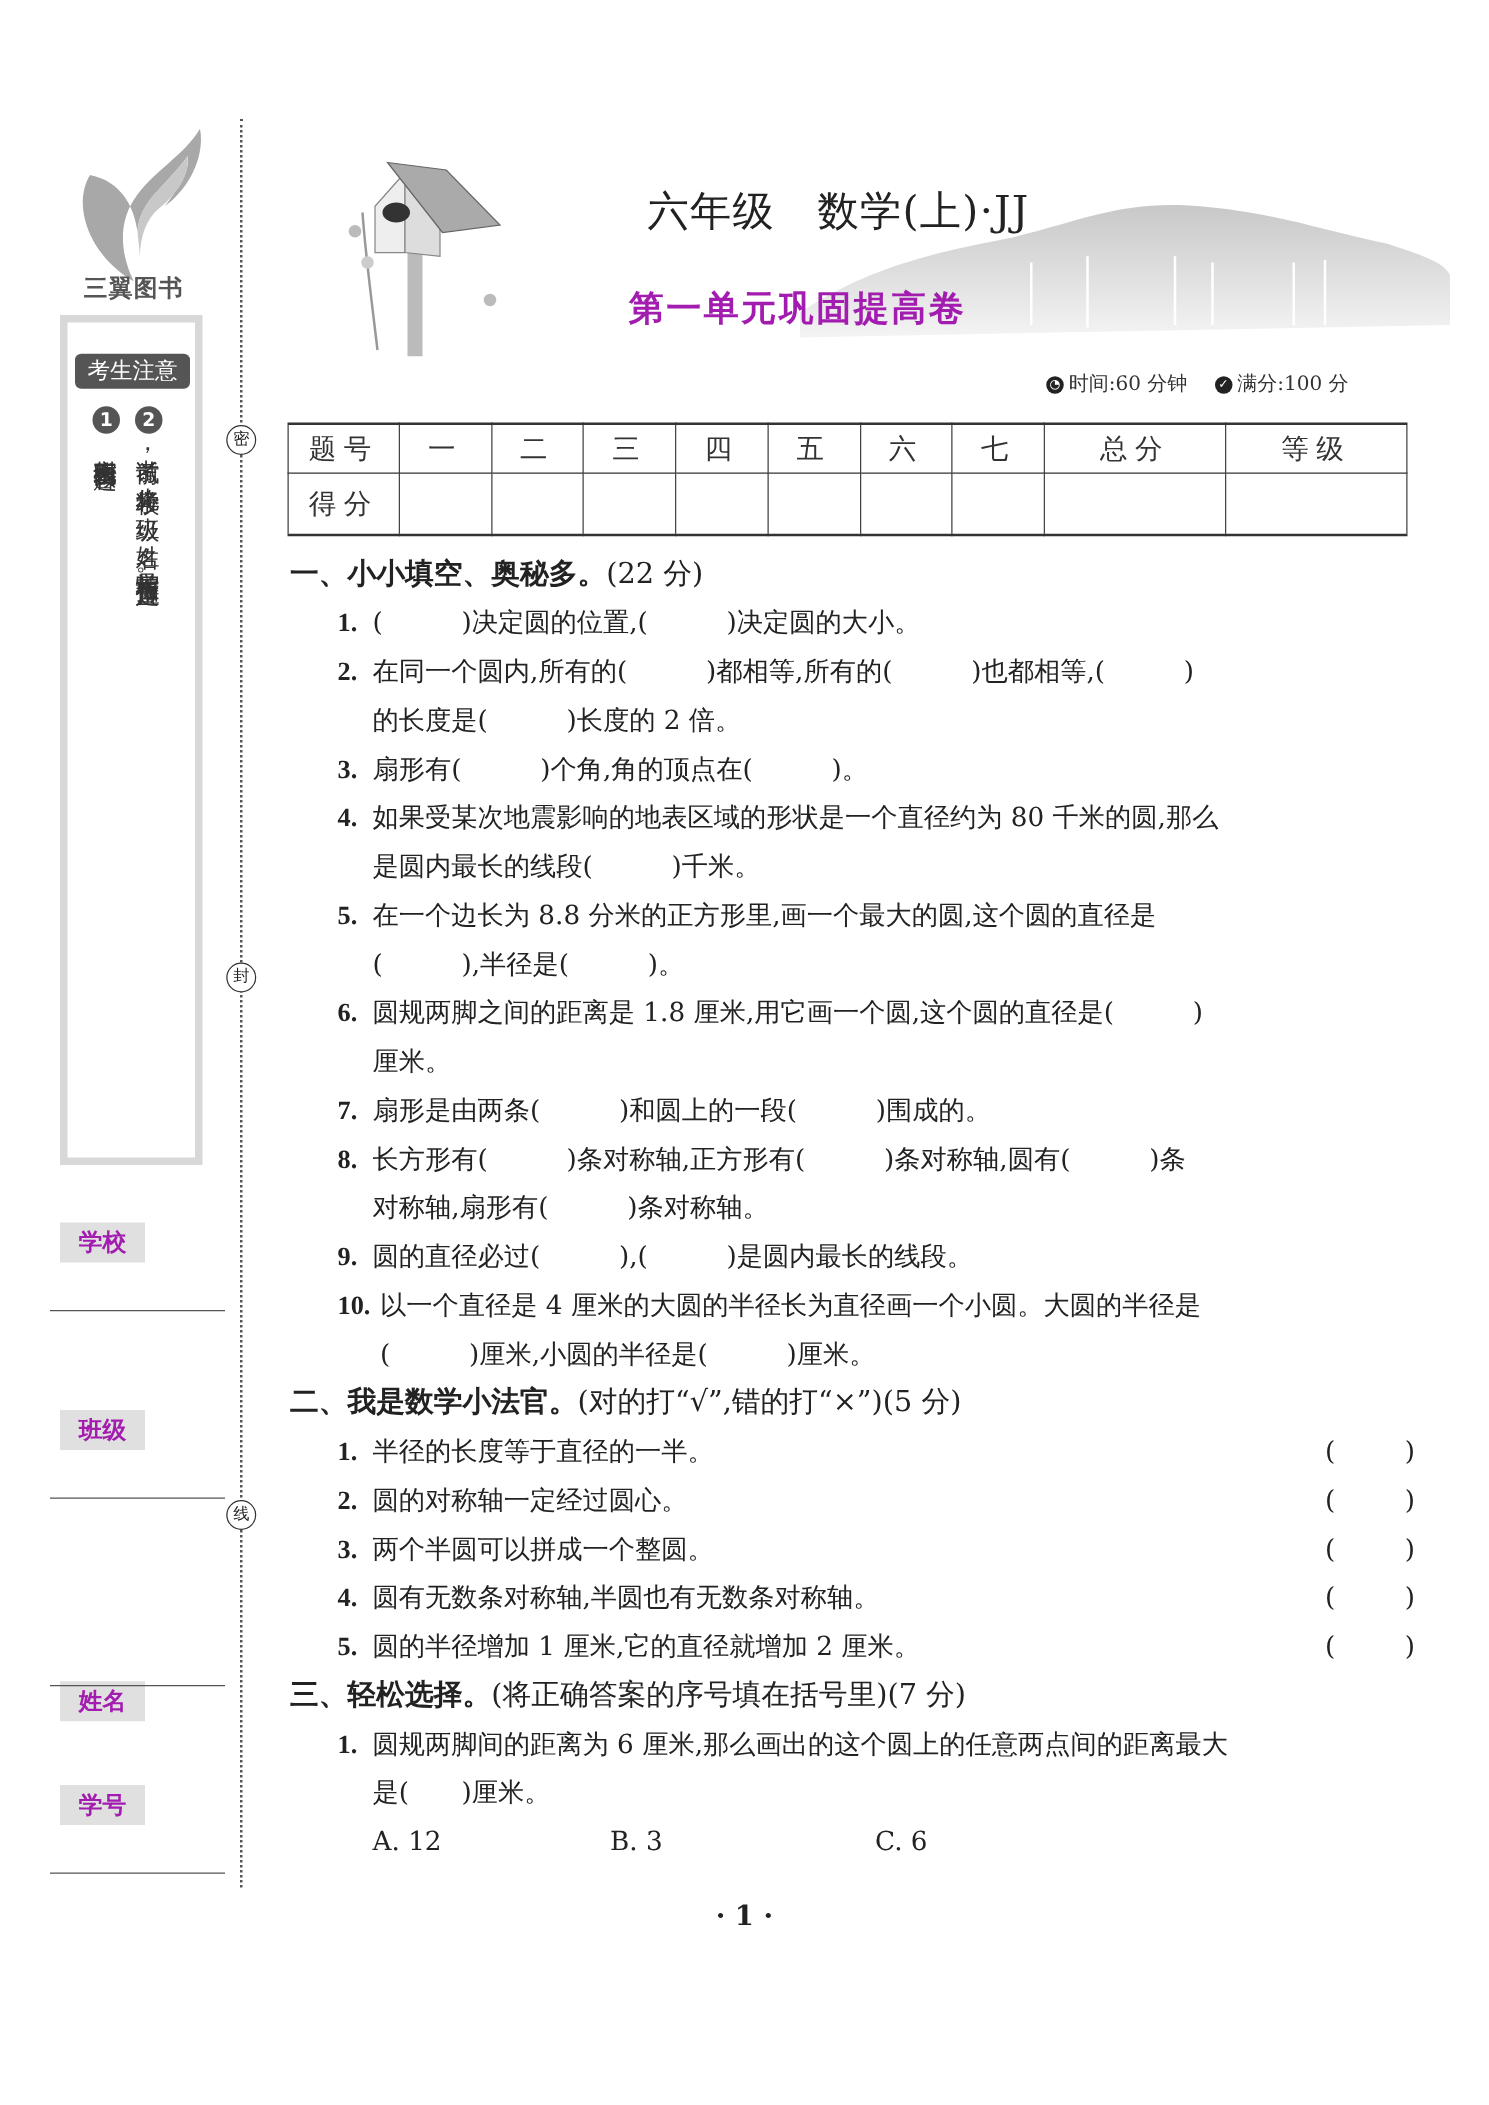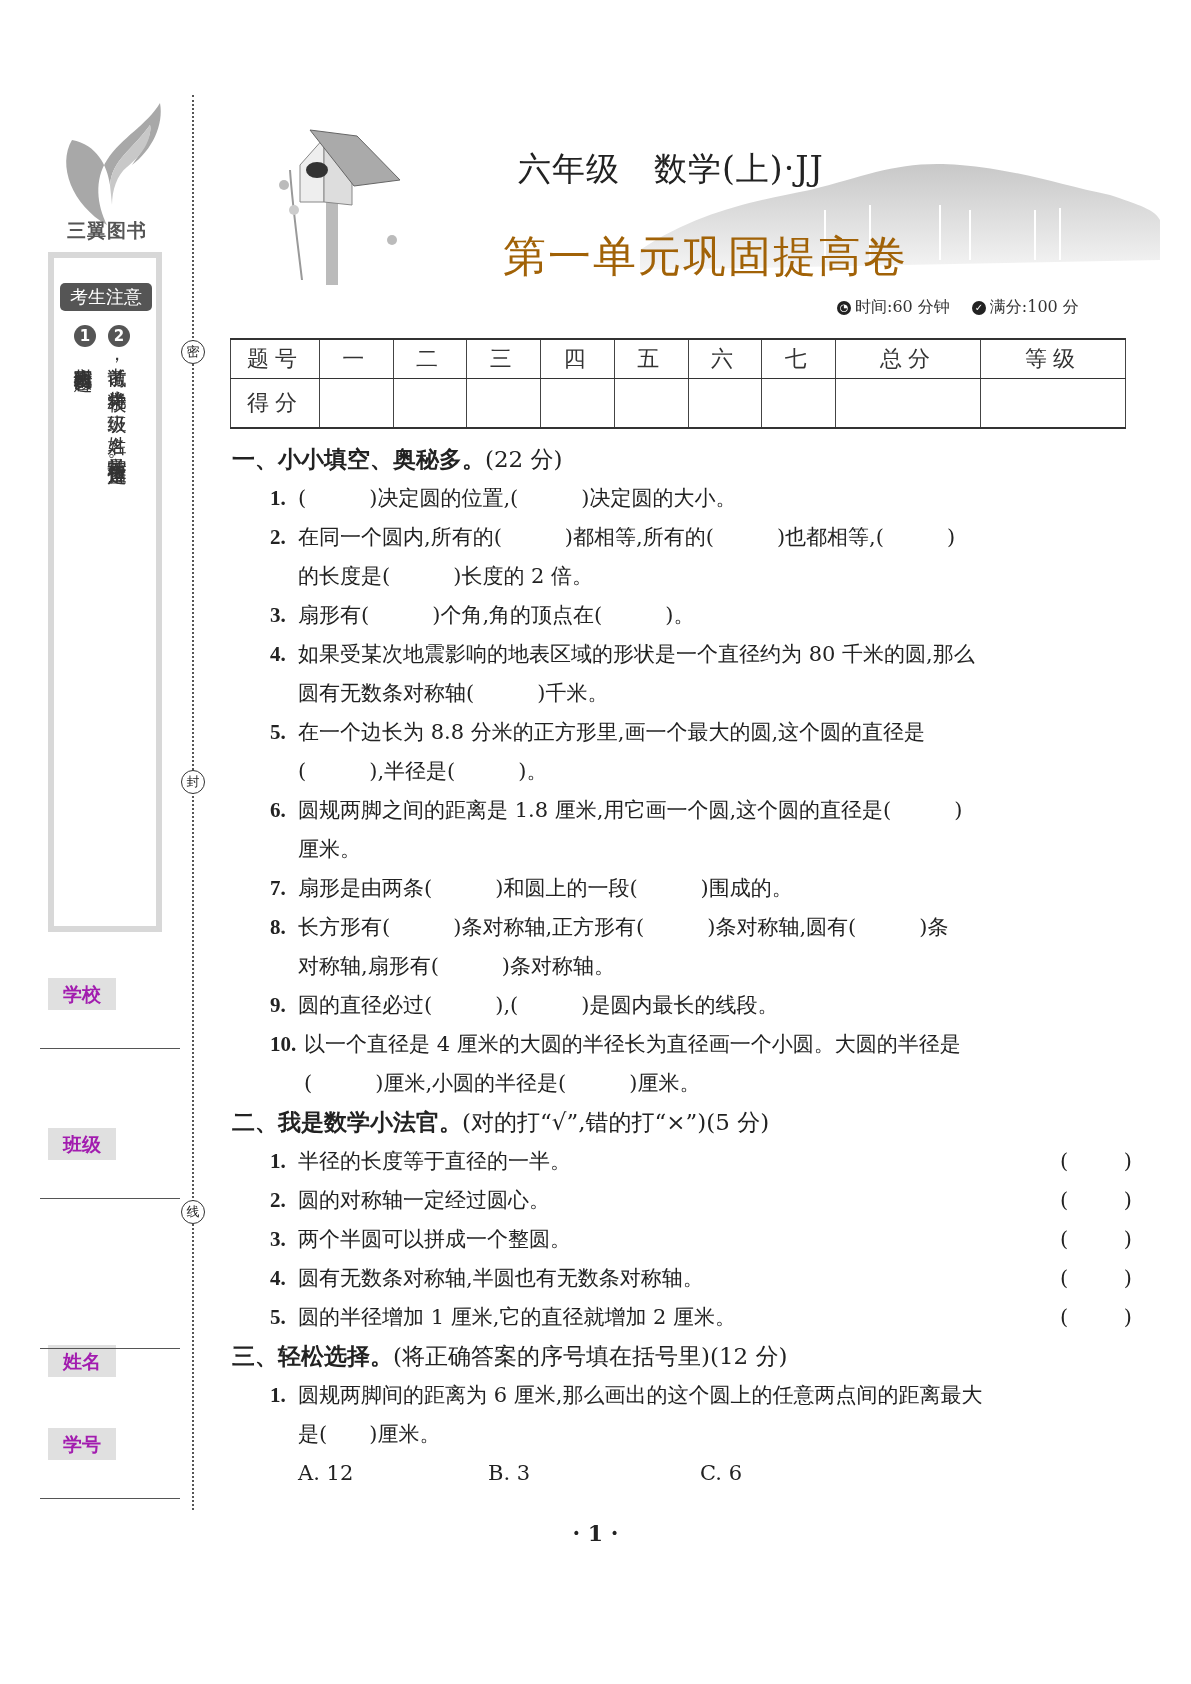--- a/index.html
+++ b/index.html
@@ -19,21 +19,21 @@
     .field-label { left: 48px; width: 68px; height: 32px; background: #e0e0e0; font-family: "DejaVu Sans", sans-serif; font-weight: bold; font-size: 19px; color: #a21caf; text-align: center; line-height: 32px; }
     .field-line { left: 40px; width: 140px; height: 0; border-top: 1.5px solid #555; }
 
     .dotted-line { left: 192px; top: 95px; height: 1415px; width: 0; border-left: 2px dotted #555; }
     .seal { left: 181px; width: 22px; height: 22px; border: 1.5px solid #333; border-radius: 50%; background: #fff; font-size: 13px; text-align: center; line-height: 22px; }
 
     
     .birdhouse { left: 262px; top: 110px; width: 150px; height: 180px; }
     .landscape { left: 640px; top: 150px; width: 520px; height: 125px; }
     .subject-title { left: 518px; top: 147px; font-family: "DejaVu Serif", serif; font-size: 33px; letter-spacing: 1px; color: #222; }
-    .main-title { left: 503px; top: 228px; font-family: "DejaVu Serif", serif; font-weight: normal; font-size: 43px; letter-spacing: 2px; color: #a16207; }
+    .main-title { left: 503px; top: 228px; font-family: "DejaVu Serif", serif; font-weight: bold; font-size: 28px; letter-spacing: 2px; color: #a21caf; }
     .meta { left: 837px; top: 297px; font-size: 16px; color: #333; display: flex; align-items: center; gap: 4px; }
     .meta .ico { width: 14px; height: 14px; border-radius: 50%; background: #222; color: #fff; font-size: 10px; line-height: 14px; text-align: center; display: inline-block; }
 
     
     .score-table { left: 230px; top: 338px; width: 896px; border-collapse: collapse; border-top: 2px solid #333; border-bottom: 2px solid #333; border-left: 1.5px solid #333; border-right: 1.5px solid #333; }
     .score-table td { border: 1px solid #444; text-align: center; font-size: 22px; color: #333; height: 38px; padding: 0; letter-spacing: 6px; }
     .score-table tr.r2 td { height: 48px; }
     .score-table tr.r1 td { border-bottom: 1.5px solid #333; }
 
     
@@ -163,21 +163,21 @@
       <span class="t">在同一个圆内,所有的(　　　)都相等,所有的(　　　)也都相等,(　　　)</span>
       <span class="t">的长度是(　　　)长度的 2 倍。</span>
     </div>
   <div class="q">
       <span class="n">3.</span>
       <span class="t">扇形有(　　　)个角,角的顶点在(　　　)。</span>
     </div>
   <div class="q">
       <span class="n">4.</span>
       <span class="t">如果受某次地震影响的地表区域的形状是一个直径约为 80 千米的圆,那么</span>
-      <span class="t">圆有无数条对称轴(　　　)千米。</span>
+      <span class="t">是圆内最长的线段(　　　)千米。</span>
     </div>
   <div class="q">
       <span class="n">5.</span>
       <span class="t">在一个边长为 8.8 分米的正方形里,画一个最大的圆,这个圆的直径是</span>
       <span class="t">(　　　),半径是(　　　)。</span>
     </div>
   <div class="q">
       <span class="n">6.</span>
       <span class="t">圆规两脚之间的距离是 1.8 厘米,用它画一个圆,这个圆的直径是(　　　)</span>
       <span class="t">厘米。</span>
@@ -249,21 +249,21 @@
       <span class="t">
         <span>圆的半径增加 1 厘米,它的直径就增加 2 厘米。</span>
         <span class="paren">
           <span>(</span>
           <span>)</span>
         </span>
       </span>
     </div>
 
   <div class="sec-head">
-    <span class="b">三、轻松选择。</span><span>(将正确答案的序号填在括号里)(12 分)</span>
+    <span class="b">三、轻松选择。</span><span>(将正确答案的序号填在括号里)(7 分)</span>
   </div>
   <div class="q">
       <span class="n">1.</span>
       <span class="t">圆规两脚间的距离为 6 厘米,那么画出的这个圆上的任意两点间的距离最大</span>
       <span class="t">是(　　)厘米。</span>
     </div>
   <div class="options">
     <span style="width:190px">A. 12</span>
     <span style="width:212px">B. 3</span>
     <span>C. 6</span>

